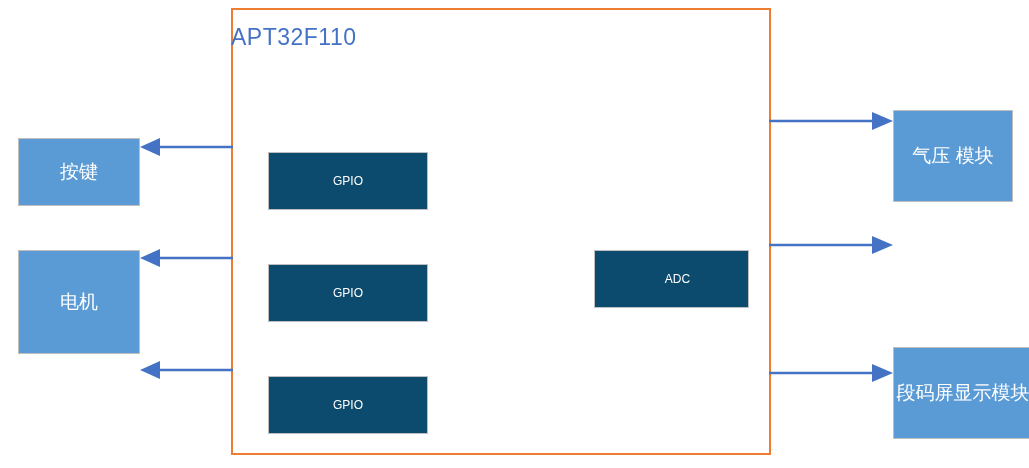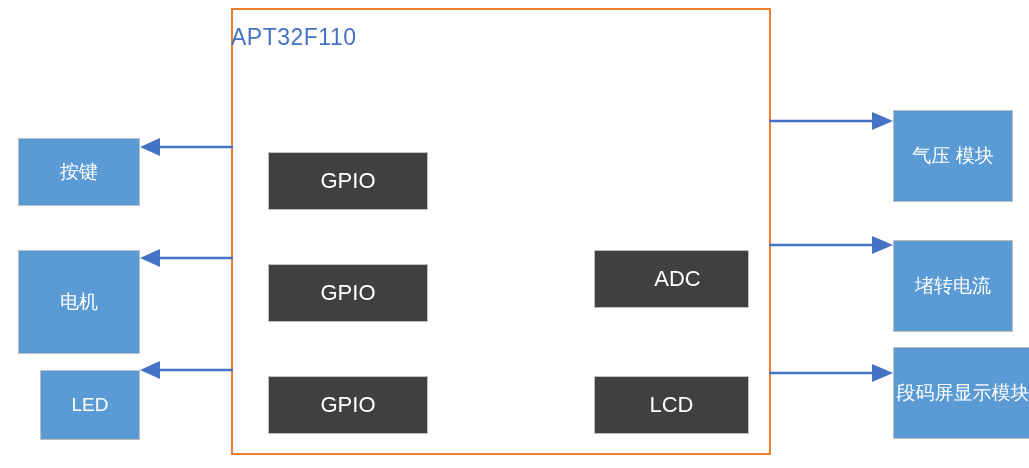--- a/index.html
+++ b/index.html
@@ -56,23 +56,23 @@
     color: #ffffff;
     line-height: 1.25;
     margin-top: 35px;
   }
   .peripheral-box {
     background: #5B9BD5;
     border: 1px solid #BFBFBF;
     font-size: 19px;
   }
   .module-box {
-    background: #404040;
+    background: #0c4a6e;
     border: 1px solid #BFBFBF;
-    font-size: 22px;
+    font-size: 12px;
   }
 
   
   .lp1 { left: 18px;  top: 103px; width: 122px; height: 68px; }
   .lp2 { left: 18px;  top: 215px; width: 122px; height: 104px; }
   .lp3 { left: 40px;  top: 335px; width: 100px; height: 70px; }
 
   
   .rp1 { left: 893px; top: 75px;  width: 120px; height: 92px; }
   .rp2 { left: 893px; top: 205px; width: 120px; height: 92px; }
@@ -106,31 +106,28 @@
 </head>
 <body>
 
 <div id="diagram">
 
   <div class="mcu-container"></div>
   <div class="mcu-title">APT32F110</div>
 
   <div class="box peripheral-box lp1">按键</div>
   <div class="box peripheral-box lp2">电机</div>
-  <div class="box peripheral-box lp3">LED</div>
 
   <div class="box module-box ml1">GPIO</div>
   <div class="box module-box ml2">GPIO</div>
   <div class="box module-box ml3">GPIO</div>
 
   <div class="box module-box mr2">ADC</div>
-  <div class="box module-box mr3">LCD</div>
 
   <div class="box peripheral-box rp1">气压 模块</div>
-  <div class="box peripheral-box rp2">堵转电流</div>
   <div class="box peripheral-box rp3">段码屏显示模块</div>
 
   <div class="arrow arr-left-1">
     <svg width="97" height="20" viewBox="0 0 97 20">
       <line x1="97" y1="10" x2="22" y2="10" stroke="#4472C4" stroke-width="2.5"></line>
       <polygon points="4,10 24,1 24,19" fill="#4472C4"></polygon>
     </svg>
   </div>
   <div class="arrow arr-left-2">
     <svg width="97" height="20" viewBox="0 0 97 20">

